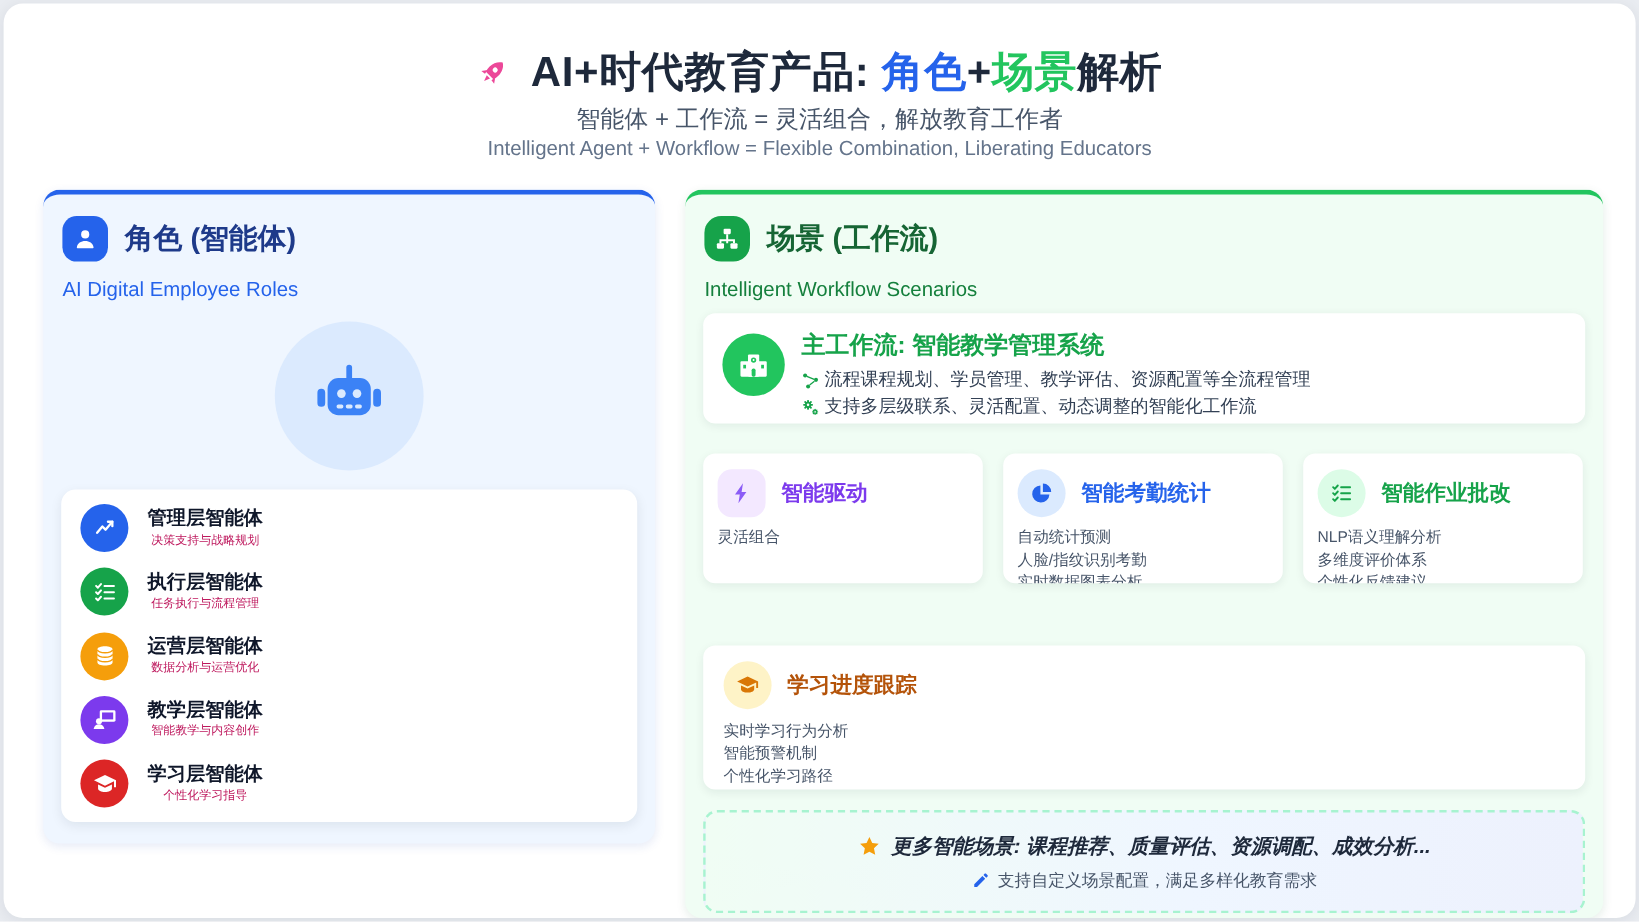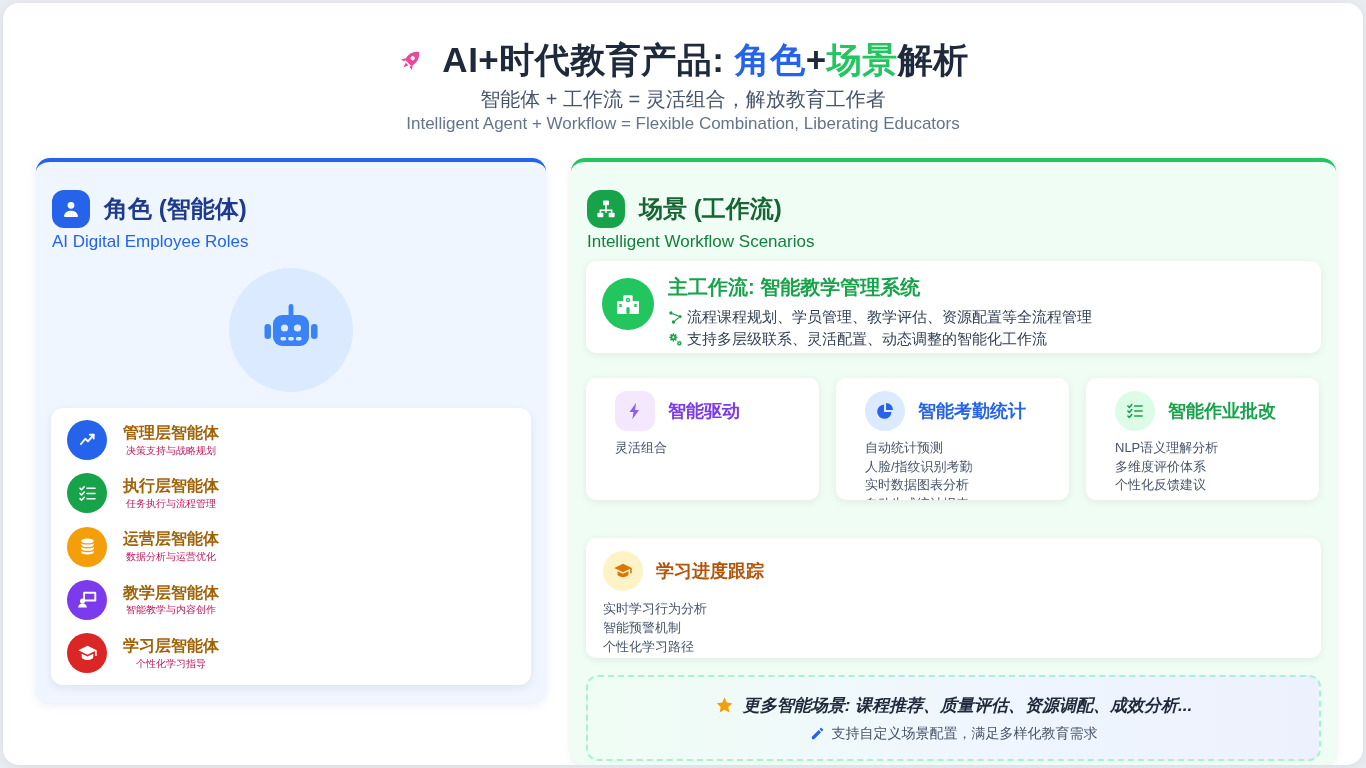--- a/index.html
+++ b/index.html
@@ -31,21 +31,21 @@
   .panel-roles {
     left:33px; top:155px; width:510px; height:545px;
     background:#eff6ff; border-top:4px solid #2563eb;
     box-shadow:0 2px 8px rgba(30,64,175,.10);
   }
   .panel-scenes {
     left:568px; top:155px; width:765px; height:607px;
     background:#f0fdf4; border-top:4px solid #22c55e;
     box-shadow:0 2px 8px rgba(22,101,52,.10);
   }
-  .panel-head { position:absolute; left:16px; top:28px; display:flex; align-items:center; gap:14px; }
+  .panel-head { position:absolute; left:16px; top:18px; display:flex; align-items:center; gap:14px; }
   .badge {
     width:38px; height:38px; border-radius:12px;
     display:flex; align-items:center; justify-content:center; flex:0 0 auto;
   }
   .badge-blue { background:#2563eb; }
   .badge-green { background:#16a34a; border-radius:14px; }
   .panel-title { font-size:24px; font-weight:bold; }
   .panel-roles .panel-title { color:#1e3a8a; }
   .panel-scenes .panel-title { color:#166534; }
   .panel-sub { position:absolute; left:16px; top:70px; font-size:17px; }
@@ -65,42 +65,42 @@
     padding:12px 16px;
     display:flex; flex-direction:column; justify-content:space-between;
   }
   .role-item { display:flex; align-items:center; gap:16px; }
   .role-icon {
     width:40px; height:40px; border-radius:50%; flex:0 0 auto;
     display:flex; align-items:center; justify-content:center;
   }
   .ri-1{background:#2563eb} .ri-2{background:#16a34a} .ri-3{background:#f59e0b}
   .ri-4{background:#7c3aed} .ri-5{background:#dc2626}
-  .role-title { font-size:16px; font-weight:bold; color:#a16207; line-height:1.3; }
+  .role-title { font-size:16px; font-weight:bold; color:#0f172a; line-height:1.3; }
   .role-desc { font-size:10px; color:#be185d; line-height:1.35;text-align:center; }
 
   
   .main-card {
     position:absolute; left:15px; top:99px; width:735px; height:92px;
     background:#ffffff; border-radius:10px;
     box-shadow:0 2px 8px rgba(15,23,42,.07);
     padding:13px 16px; display:flex; gap:14px;
   }
   .main-icon {
     width:52px; height:52px; border-radius:50%; background:#22c55e; flex:0 0 auto;
     display:flex; align-items:center; justify-content:center; margin-top:4px;
   }
   .main-title { font-size:20px; font-weight:bold; color:#16a34a; margin-bottom:5px; }
   .main-line { display:flex; align-items:center; gap:4px; font-size:15px; color:#334155; line-height:22px; }
 
   .scene-card {
-    position:absolute; top:216px; width:233px; height:122px;
+    position:absolute; top:216px; width:233px; height:108px;
     background:#ffffff; border-radius:10px;
     box-shadow:0 2px 8px rgba(15,23,42,.07);
-    padding:13px 29px; overflow:hidden;
+    padding:13px 12px; overflow:hidden;
   }
   .sc1{left:15px} .sc2{left:265px} .sc3{left:515px}
   .sc-head { display:flex; align-items:center; gap:13px; }
   .sc-icon { width:40px; height:40px; flex:0 0 auto; display:flex; align-items:center; justify-content:center; }
   .sc1 .sc-icon{ background:#f3e8ff; border-radius:12px; }
   .sc2 .sc-icon{ background:#dbeafe; border-radius:50%; }
   .sc3 .sc-icon{ background:#dcfce7; border-radius:50%; }
   .sc-title { font-size:18px; font-weight:bold; }
   .sc1 .sc-title{color:#7c3aed} .sc2 .sc-title{color:#2563eb} .sc3 .sc-title{color:#16a34a}
   .sc-body { margin-top:8px; font-size:13px; color:#475569; line-height:18.5px; }

